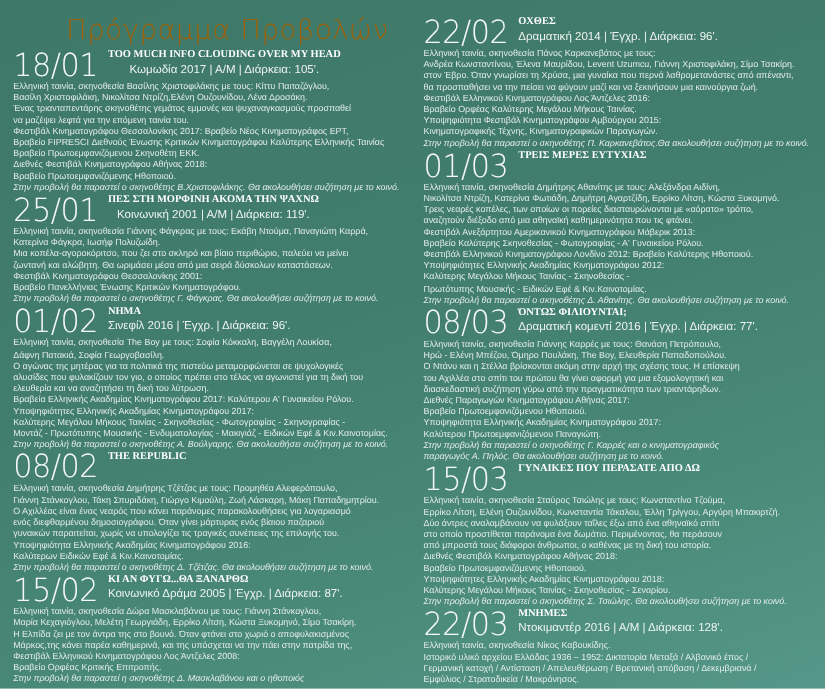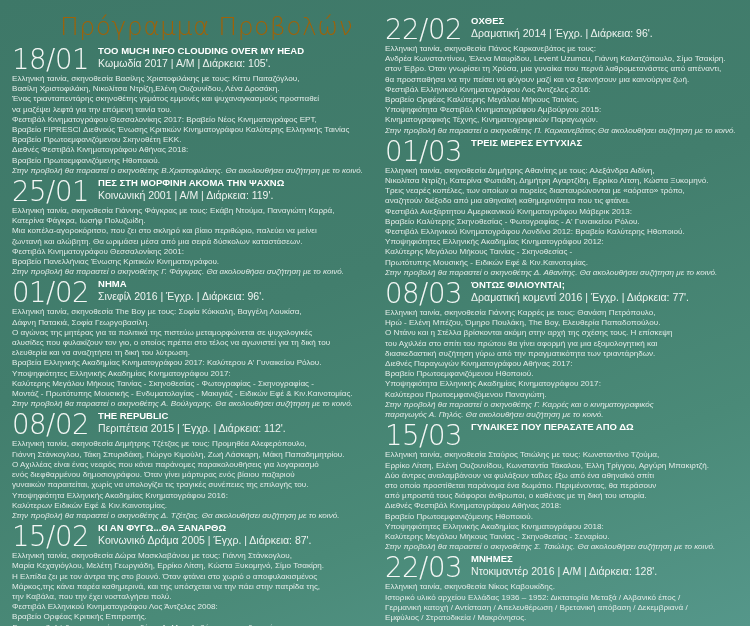--- a/index.html
+++ b/index.html
@@ -24,25 +24,25 @@
   .entry-head { display: flex; align-items: flex-start; height: 30px; }
   .date {
     font-family: "DejaVu Sans", sans-serif;
     font-weight: 300; font-size: 29px; line-height: 30px;
     color: #f5f8f6; letter-spacing: -0.5px;
     margin-right: 5px; white-space: nowrap;
     transform: scaleX(0.95); transform-origin: left;
   }
   .head-text { display: flex; flex-direction: column; padding-top: 1px; }
   .film-title {
-    font-family: Liberation Sans, sans-serif; font-weight: bold;
+    font-family: Liberation Serif, serif; font-weight: bold;
     font-size: 9.5px; line-height: 11px; color: #ffffff; white-space: nowrap;
   }
   .meta {
-    font-size: 10.5px; line-height: 14px; color: #eef3f0; white-space: nowrap;
+    font-size: 10.5px; line-height: 14px; color: #eef3f0; white-space: nowrap; text-align: center;
   }
   .line {
     font-size: 8.1px; line-height: 10.2px; color: #e3ece8; white-space: nowrap;
   }
   .u { }
   .i { font-style: italic; }
 </style>
 </head>
 <body>
 
@@ -107,21 +107,20 @@
           <div class="line"><span>Καλύτερης Μεγάλου Μήκους Ταινίας - Σκηνοθεσίας - Φωτογραφίας - Σκηνογραφίας -</span></div>
           <div class="line"><span>Μοντάζ - Πρωτότυπης Μουσικής - Ενδυματολογίας - Μακιγιάζ - Ειδικών Εφέ &amp; Κιν.Καινοτομίας.</span></div>
           <div class="line"><span class="i">Στην προβολή θα παραστεί ο σκηνοθέτης Α. Βούλγαρης. Θα ακολουθήσει συζήτηση με το κοινό.</span></div>
         </div>
   </div>
       <div class="entry">
     <div class="entry-head">
       <span class="date">08/02</span>
       <div class="head-text">
         <span class="film-title">THE REPUBLIC</span>
-        <span class="meta">Περιπέτεια 2015 | Έγχρ. | Διάρκεια: 112'.</span>
       </div>
     </div>
     <div class="body">
           <div class="line"><span>Ελληνική ταινία, σκηνοθεσία Δημήτρης Τζέτζας με τους: Προμηθέα Αλεφερόπουλο,</span></div>
           <div class="line"><span>Γιάννη Στάνκογλου, Τάκη Σπυριδάκη, Γιώργο Κιμούλη, Ζωή Λάσκαρη, Μάκη Παπαδημητρίου.</span></div>
           <div class="line"><span>Ο Αχιλλέας είναι ένας νεαρός που κάνει παράνομες παρακολουθήσεις για λογαριασμό</span></div>
           <div class="line"><span>ενός διεφθαρμένου δημοσιογράφου. Όταν γίνει μάρτυρας ενός βίαιου παζαριού</span></div>
           <div class="line"><span>γυναικών παραιτείται, χωρίς να υπολογίζει τις τραγικές συνέπειες της επιλογής του.</span></div>
           <div class="line"><span class="u">Υποψηφιότητα Ελληνικής Ακαδημίας Κινηματογράφου 2016:</span></div>
           <div class="line"><span>Καλύτερων Ειδικών Εφέ &amp; Κιν.Καινοτομίας.</span></div>
@@ -134,42 +133,41 @@
       <div class="head-text">
         <span class="film-title">ΚΙ ΑΝ ΦΥΓΩ...ΘΑ ΞΑΝΑΡΘΩ</span>
         <span class="meta">Κοινωνικό Δράμα 2005 | Έγχρ. | Διάρκεια: 87'.</span>
       </div>
     </div>
     <div class="body">
           <div class="line"><span>Ελληνική ταινία, σκηνοθεσία Δώρα Μασκλαβάνου με τους: Γιάννη Στάνκογλου,</span></div>
           <div class="line"><span>Μαρία Κεχαγιόγλου, Μελέτη Γεωργιάδη, Ερρίκο Λίτση, Κώστα Ξυκομηνό, Σίμο Τσακίρη.</span></div>
           <div class="line"><span>Η Ελπίδα ζει με τον άντρα της στο βουνό. Όταν φτάνει στο χωριό ο αποφυλακισμένος</span></div>
           <div class="line"><span>Μάρκος,της κάνει παρέα καθημερινά, και της υπόσχεται να την πάει στην πατρίδα της,</span></div>
-          <div class="line"><span>την Καβάλα, που την έχει νοσταλγήσει πολύ.</span></div>
           <div class="line"><span class="u">Φεστιβάλ Ελληνικού Κινηματογράφου Λος Άντζελες 2008:</span></div>
           <div class="line"><span>Βραβείο Ορφέας Κριτικής Επιτροπής.</span></div>
           <div class="line"><span class="i">Στην προβολή θα παραστεί η σκηνοθέτης Δ. Μασκλαβάνου και ο ηθοποιός</span></div>
         </div>
   </div>
     </div>
 </div>
 
 <div class="col col-right" style="top:14px;">
   <div id="right-entries">
       <div class="entry">
     <div class="entry-head">
       <span class="date">22/02</span>
       <div class="head-text">
         <span class="film-title">ΟΧΘΕΣ</span>
         <span class="meta">Δραματική 2014 | Έγχρ. | Διάρκεια: 96'.</span>
       </div>
     </div>
     <div class="body">
           <div class="line"><span>Ελληνική ταινία, σκηνοθεσία Πάνος Καρκανεβάτος με τους:</span></div>
-          <div class="line"><span>Ανδρέα Κωνσταντίνου, Έλενα Μαυρίδου, Levent Uzumcu, Γιάννη Καλατζόπουλο, Σίμο Τσακίρη.</span></div>
+          <div class="line"><span>Ανδρέα Κωνσταντίνου, Έλενα Μαυρίδου, Levent Uzumcu, Γιάννη Χριστοφιλάκη, Σίμο Τσακίρη.</span></div>
           <div class="line"><span>στον Έβρο. Όταν γνωρίσει τη Χρύσα, μια γυναίκα που περνά λαθρομετανάστες από απέναντι,</span></div>
           <div class="line"><span>θα προσπαθήσει να την πείσει να φύγουν μαζί και να ξεκινήσουν μια καινούργια ζωή.</span></div>
           <div class="line"><span class="u">Φεστιβάλ Ελληνικού Κινηματογράφου Λος Άντζελες 2016:</span></div>
           <div class="line"><span>Βραβείο Ορφέας Καλύτερης Μεγάλου Μήκους Ταινίας.</span></div>
           <div class="line"><span class="u">Υποψηφιότητα Φεστιβάλ Κινηματογράφου Αμβούργου 2015:</span></div>
           <div class="line"><span>Κινηματογραφικής Τέχνης, Κινηματογραφικών Παραγωγών.</span></div>
           <div class="line"><span class="i">Στην προβολή θα παραστεί ο σκηνοθέτης Π. Καρκανεβάτος.Θα ακολουθήσει συζήτηση με το κοινό.</span></div>
         </div>
   </div>
       <div class="entry">

